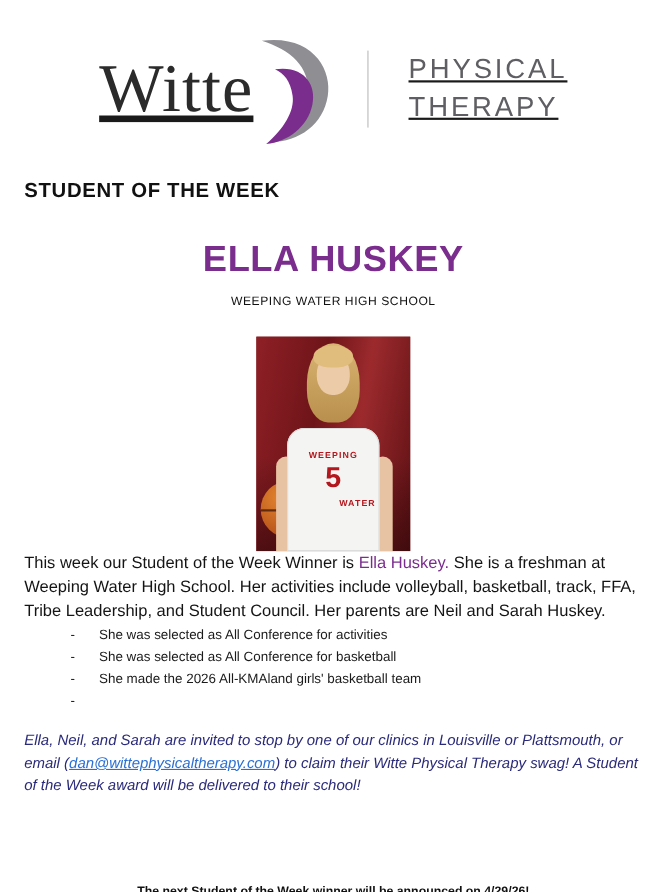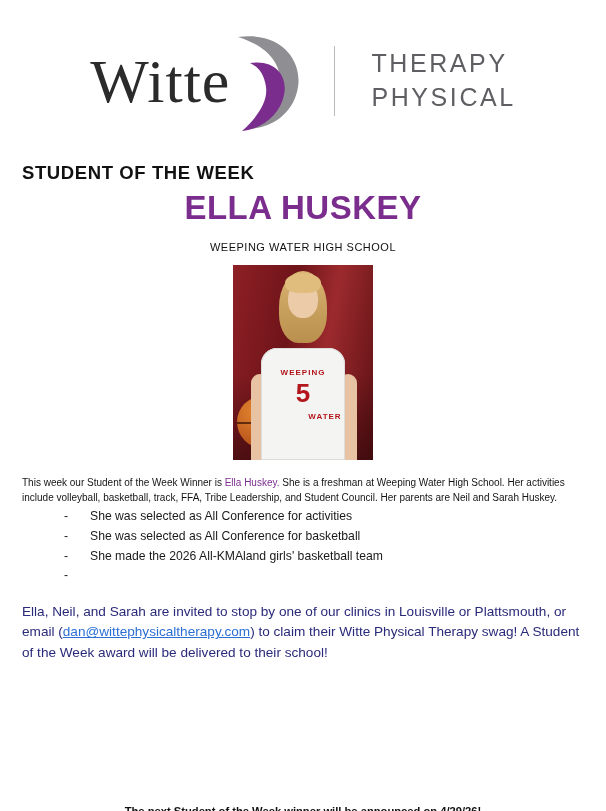--- a/index.html
+++ b/index.html
@@ -23,20 +23,21 @@
   }
 
   
   .logo-block {
     margin-top: 26px;
     display: flex;
     align-items: center;
     justify-content: center;
     gap: 16px;
     height: 110px;
+    text-decoration: underline;
   }
   .logo-word {
     position: relative;
     font-family: "Liberation Serif", serif;
     font-size: 62px;
     letter-spacing: 1px;
     color: #2b2b2b;
     line-height: 1;
     padding-right: 6px;
   }
@@ -68,35 +69,35 @@
     font-weight: bold;
     letter-spacing: 0.6px;
     margin-top: 26px;
     color: #111;
   }
   .student-name {
     text-align: center;
     font-size: 33px;
     font-weight: bold;
     color: #7b2d8e;
-    margin-top: 5px;
+    margin-top: 32px;
     letter-spacing: 0.5px;
   }
   .school-name {
     text-align: center;
     font-size: 11px;
     font-weight: normal;
     letter-spacing: 0.5px;
     margin-top: 14px;
     color: #111;
   }
 
   
   .photo-wrap {
-    margin: 12px auto 0 auto;
+    margin: 26px auto 0 auto;
     width: 140px;
     height: 195px;
     position: relative;
     overflow: hidden;
     background: #7d1b20;
   }
   .photo-bg {
     position: absolute;
     inset: 0;
     background:
@@ -214,22 +215,21 @@
     height: 86px;
     background: #e8c3a3;
     z-index: 1;
     border-radius: 9px 9px 0 0;
   }
   .arm.left { left: 18px; }
   .arm.right { right: 16px; }
 
   
   .body-text {
-    margin-top: 16px;
-    font-size: 10px;
+    font-size: 15px;
     line-height: 1.45;
     color: #141414;
   }
   .body-text .hl { color: #7b2d8e; }
 
   .nominated {
     margin-top: 14px;
     padding-left: 42px;
     font-size: 12.2px;
     line-height: 1.5;
@@ -246,20 +246,21 @@
   .reason-dash {
     width: 26px;
     flex: 0 0 26px;
   }
 
   .closing {
     margin-top: 16px;
     font-size: 13.6px;
     line-height: 1.5;
     color: #2a2a7a;
+    font-style: italic;
   }
   .closing a {
     color: #2b6fd4;
     text-decoration: underline;
   }
 
   .footer-note {
     position: absolute;
     left: 0; right: 0;
     bottom: 20px;
@@ -277,22 +278,22 @@
   <div class="logo-block">
     <div class="logo-word">Witte</div>
     <div class="logo-swoosh">
       <svg width="86" height="104" viewBox="0 0 86 104">
         <path d="M20 8 C66 2, 84 34, 80 58 C76 84, 54 100, 28 100 C44 92, 60 78, 62 56 C64 32, 46 16, 20 8 Z" fill="#8e8e93"></path>
         <path d="M32 34 C58 30, 70 48, 66 66 C62 86, 44 100, 24 102 C40 88, 50 72, 48 58 C46 44, 40 38, 32 34 Z" fill="#7b2d8e"></path>
       </svg>
     </div>
     <div class="logo-divider"></div>
     <div class="logo-right">
+      <div>PHYSICAL</div>
       <div>THERAPY</div>
-      <div>PHYSICAL</div>
     </div>
   </div>
 
   <div class="sotw-title">STUDENT OF THE WEEK</div>
   <div class="student-name">ELLA HUSKEY</div>
   <div class="school-name">WEEPING WATER HIGH SCHOOL</div>
 
   <div class="photo-wrap">
     <div class="photo-bg"></div>
     <div class="ball"></div>

